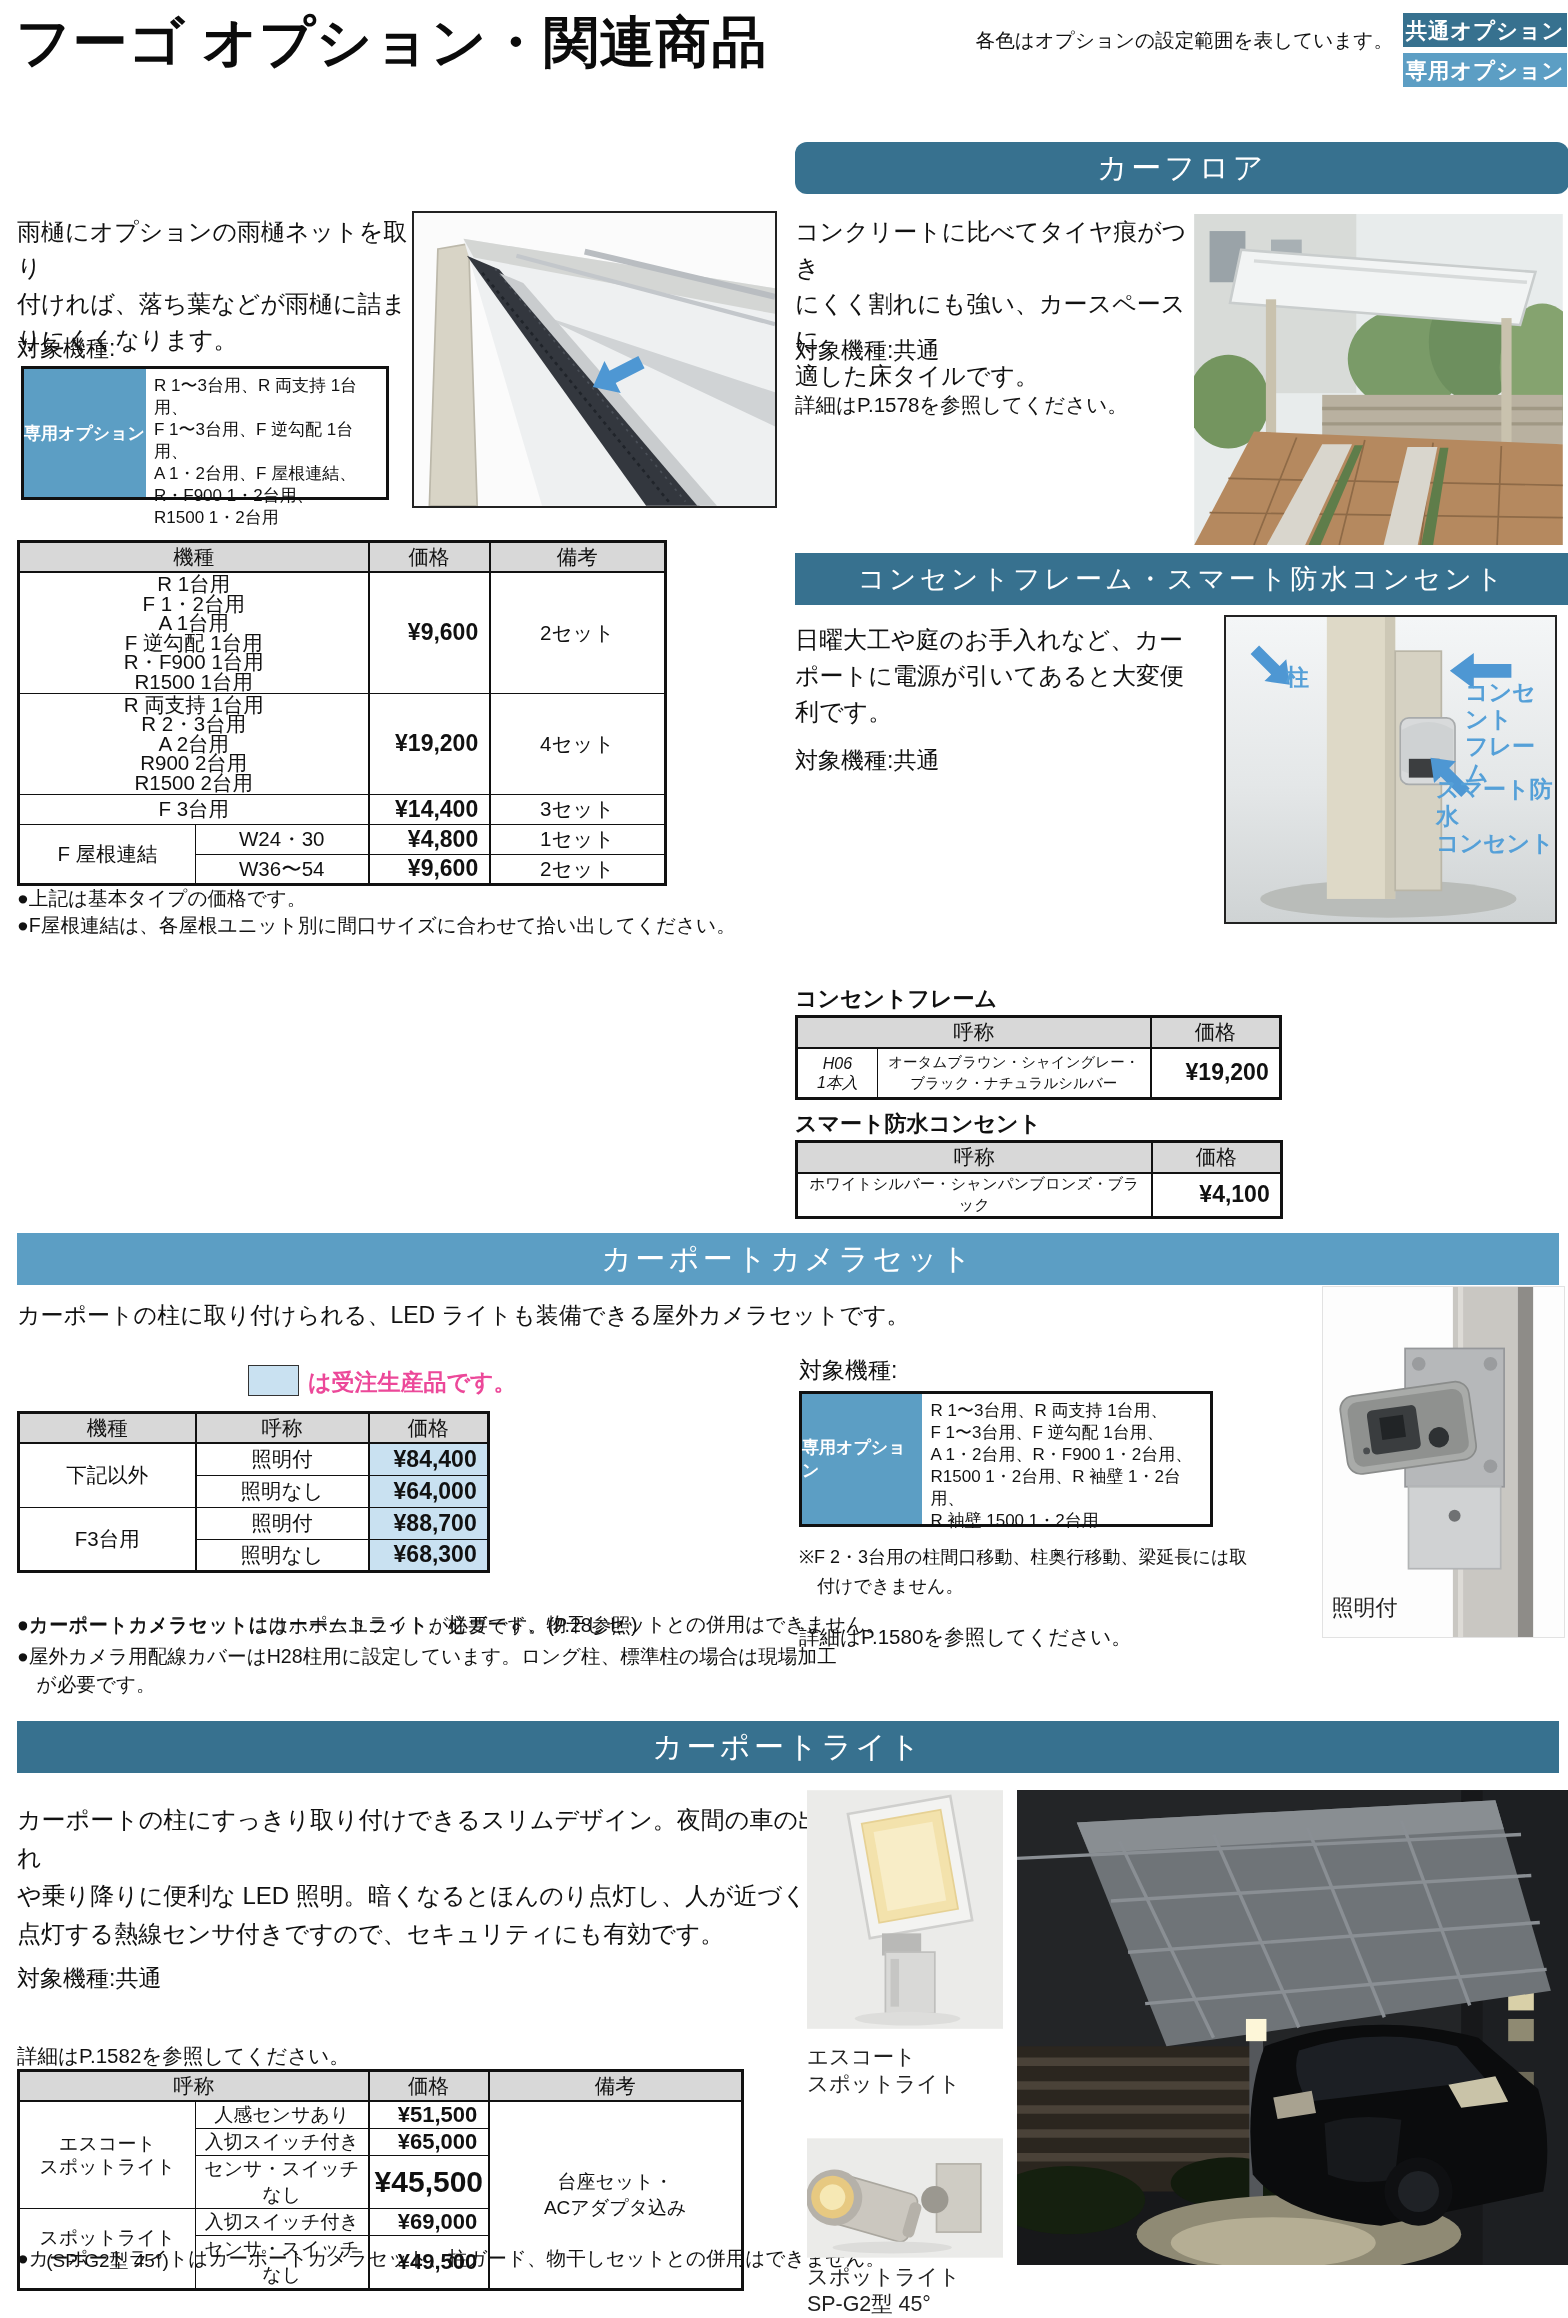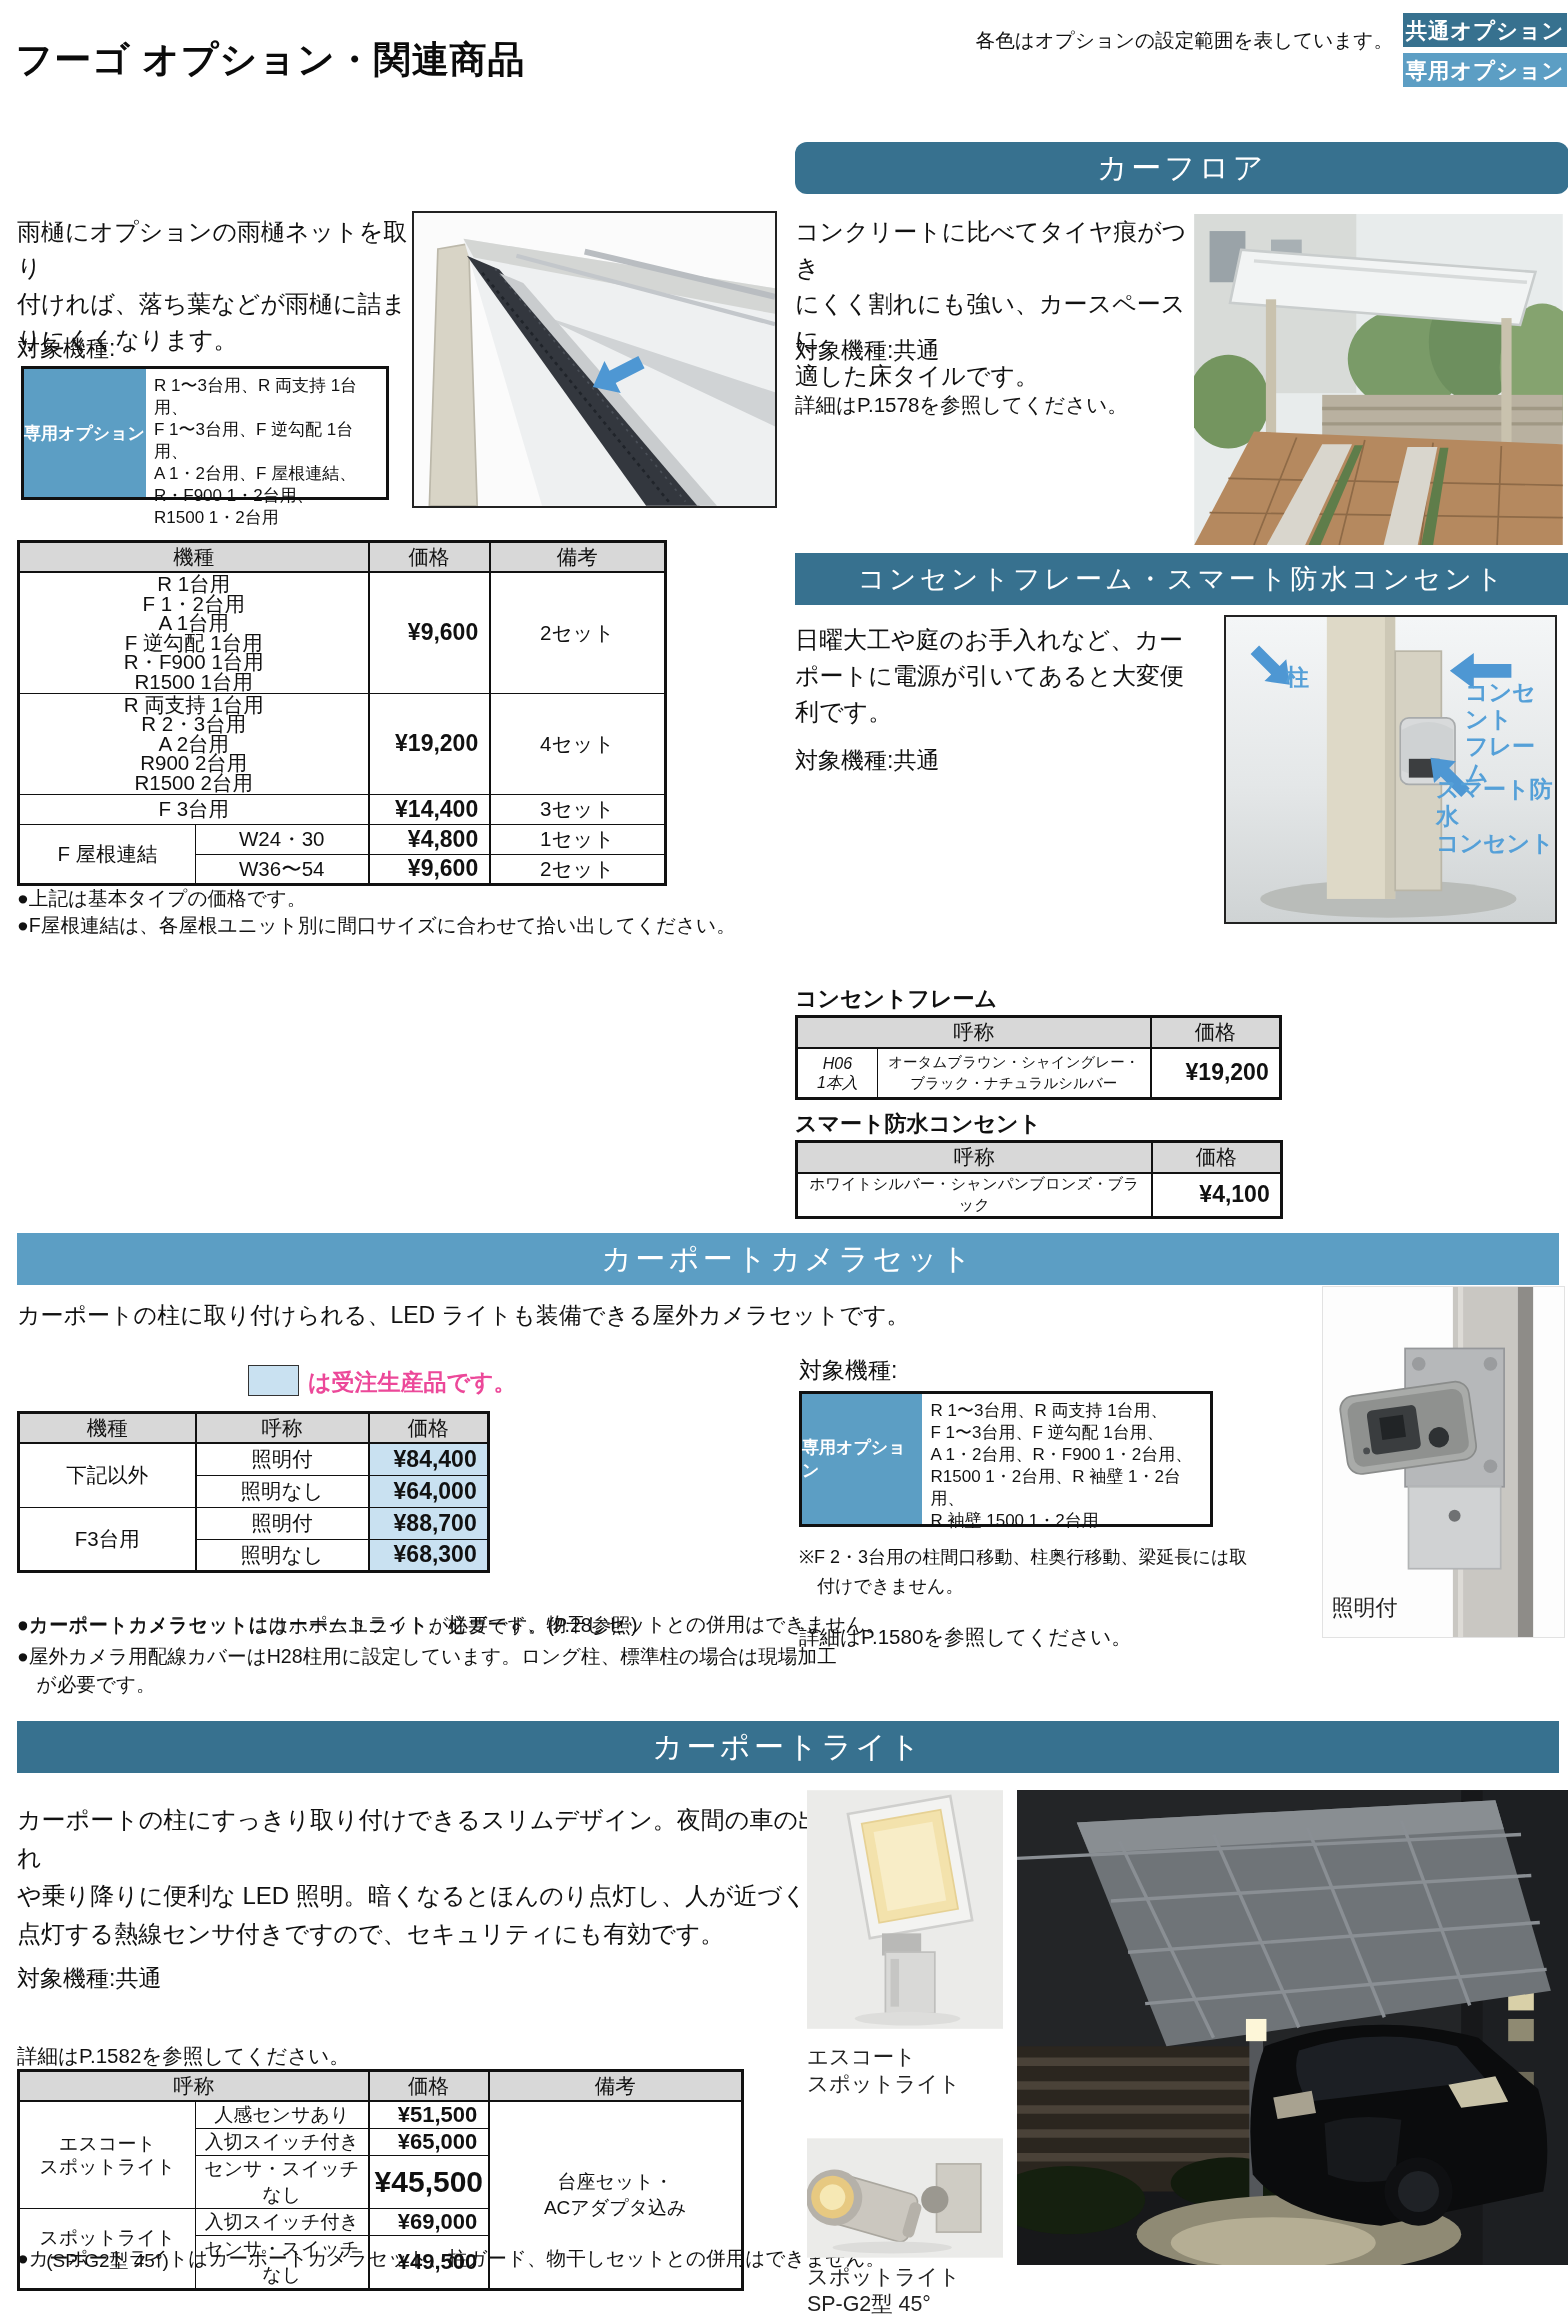--- a/index.html
+++ b/index.html
@@ -2,21 +2,21 @@
 <html style="font-size:13.7px"><head>
 <meta charset="utf-8">
 <style>
   html,body{margin:0;padding:0;background:#fff;}
   .page{position:relative;width:1569px;height:2319px;background:#fff;overflow:hidden;
         font-family:"Liberation Sans",sans-serif;color:#111;}
   .abs{position:absolute;}
   .pre{white-space:pre-line;}
 
   
-  .title{left:15.4px;top:35px;font-size:37px;font-weight:900;letter-spacing:0.9px;color:#0b0b0b;}
+  .title{left:15.4px;top:6px;font-size:55px;font-weight:900;letter-spacing:0.9px;color:#0b0b0b;}
   .legend-note{top:27px;right:176px;font-size:19.6px;}
   .badge{width:164px;height:34px;display:flex;align-items:center;justify-content:center;
          color:#fff;font-size:21.4px;font-weight:bold;letter-spacing:0.9px;}
   .badge-common{left:1403px;top:13px;background:#37718F;}
   .badge-excl{left:1403px;top:53px;background:#5C9EC4;}
 
   
   .secbar{height:52px;color:#fff;font-size:30px;letter-spacing:3.4px;
           display:flex;align-items:center;justify-content:center;font-weight:500;}
   .bar-amatoi{left:17px;top:142px;width:756px;background:#5C9EC4;}

